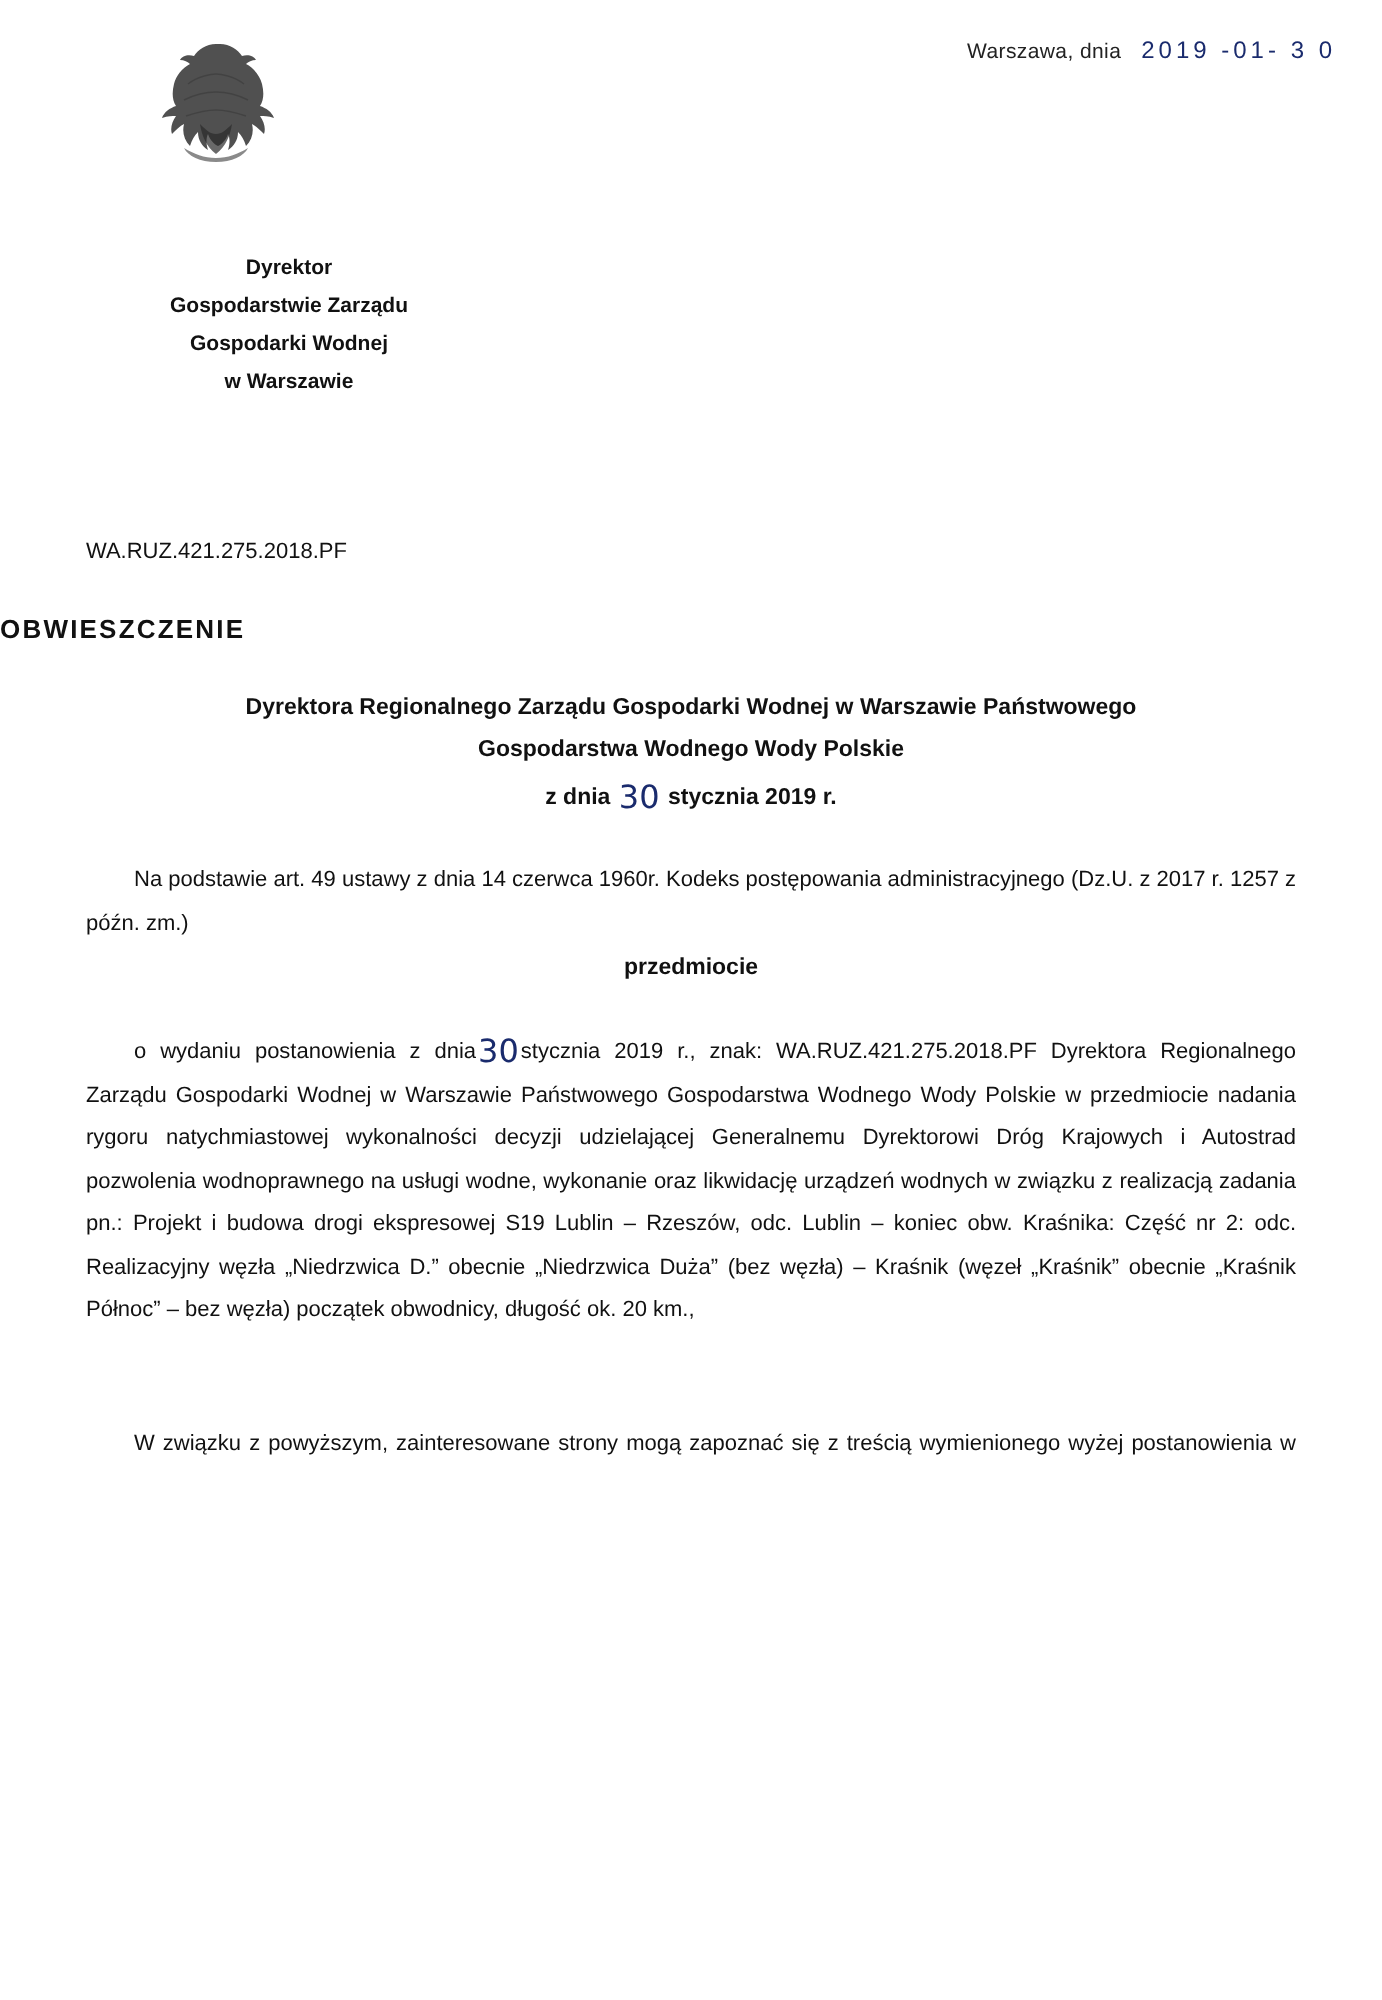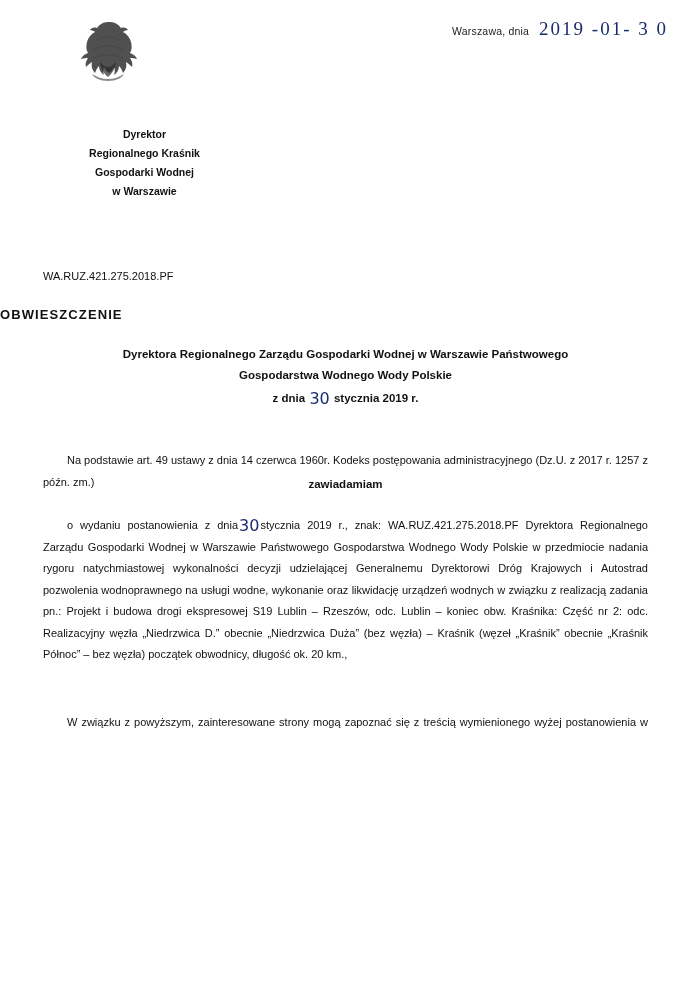--- a/index.html
+++ b/index.html
@@ -35,22 +35,22 @@
     display: flex;
     align-items: baseline;
     gap: 10px;
   }
   .date-label {
     font-size: 10.5px;
     color: #222;
     letter-spacing: 0.2px;
   }
   .date-hand {
-    font-family: Liberation Serif, serif;
-    font-size: 19px;
+    font-family: Liberation Sans, sans-serif;
+    font-size: 12px;
     color: #1a2b6d;
     letter-spacing: 2px;
     white-space: nowrap;
     text-align: center;
   }
 
   
   .letterhead {
     position: absolute;
     left: 42px;
@@ -109,21 +109,21 @@
   }
 
   
   .para {
     position: absolute;
     font-size: 11px;
     line-height: 21.5px;
     text-align: justify;
     color: #111;
   }
-  #p1 { left: 43px; top: 430px; width: 605px; margin-top: 20px; }
+  #p1 { left: 43px; top: 430px; width: 605px; }
   #p1 .ind { display: inline-block; width: 24px; }
 
   .zawiadamiam {
     position: absolute;
     left: 0;
     top: 478px;
     width: 691px;
     text-align: center;
     font-size: 11.5px;
     font-weight: bold;
@@ -205,21 +205,21 @@
   </div>
 
   <div class="date-line">
     <span class="date-label">Warszawa, dnia</span>
     <span class="date-hand">2019 -01- 3 0</span>
   </div>
 
   <div class="letterhead">
     <div class="blk2">
       <div>Dyrektor</div>
-      <div>Regionalnego Kraśnik</div>
+      <div>Gospodarstwie Zarządu</div>
       <div>Gospodarki Wodnej</div>
       <div>w Warszawie</div>
     </div>
   </div>
 
   <div class="refno">WA.RUZ.421.275.2018.PF</div>
 
   <div class="title">OBWIESZCZENIE</div>
 
   <div class="subtitle">
@@ -229,21 +229,21 @@
       <span>z dnia</span>
       <span class="hand-day">30</span>
       <span>stycznia 2019 r.</span>
     </div>
   </div>
 
   <div class="para" id="p1">
     <span class="ind"></span><span>Na podstawie art. 49 ustawy z dnia 14 czerwca 1960r. Kodeks postępowania administracyjnego (Dz.U. z 2017 r. 1257 z późn. zm.)</span>
   </div>
 
-  <div class="zawiadamiam">zawiadamiam</div>
+  <div class="zawiadamiam">przedmiocie</div>
 
   <div class="para" id="p2">
     <span class="ind" style="display:inline-block;width:24px"></span><span>o wydaniu postanowienia z dnia</span><span class="hand-day">30</span><span>stycznia 2019 r., znak: WA.RUZ.421.275.2018.PF Dyrektora Regionalnego Zarządu Gospodarki Wodnej w Warszawie Państwowego Gospodarstwa Wodnego Wody Polskie w przedmiocie nadania rygoru natychmiastowej wykonalności decyzji udzielającej Generalnemu Dyrektorowi Dróg Krajowych i Autostrad pozwolenia wodnoprawnego na usługi wodne, wykonanie oraz likwidację urządzeń wodnych w związku z realizacją zadania pn.: Projekt i budowa drogi ekspresowej S19 Lublin – Rzeszów, odc. Lublin – koniec obw. Kraśnika: Część nr 2: odc. Realizacyjny węzła „Niedrzwica D.” obecnie „Niedrzwica Duża” (bez węzła) – Kraśnik (węzeł „Kraśnik” obecnie „Kraśnik Północ” – bez węzła) początek obwodnicy, długość ok. 20 km.,</span>
   </div>
 
   <div class="para" id="p3">
     <span class="ind" style="display:inline-block;width:24px"></span><span>W związku z powyższym, zainteresowane strony mogą zapoznać się z treścią wymienionego wyżej postanowienia w Państwowym Gospodarstwie Wodnym Wody Polskie w Regionalnym Zarządzie Gospodarki Wodnej w Warszawie ul. Zarzecze 13B, pok. 143.</span>
   </div>
 
   <div class="sig-dyrektor">DYREKTOR</div>

